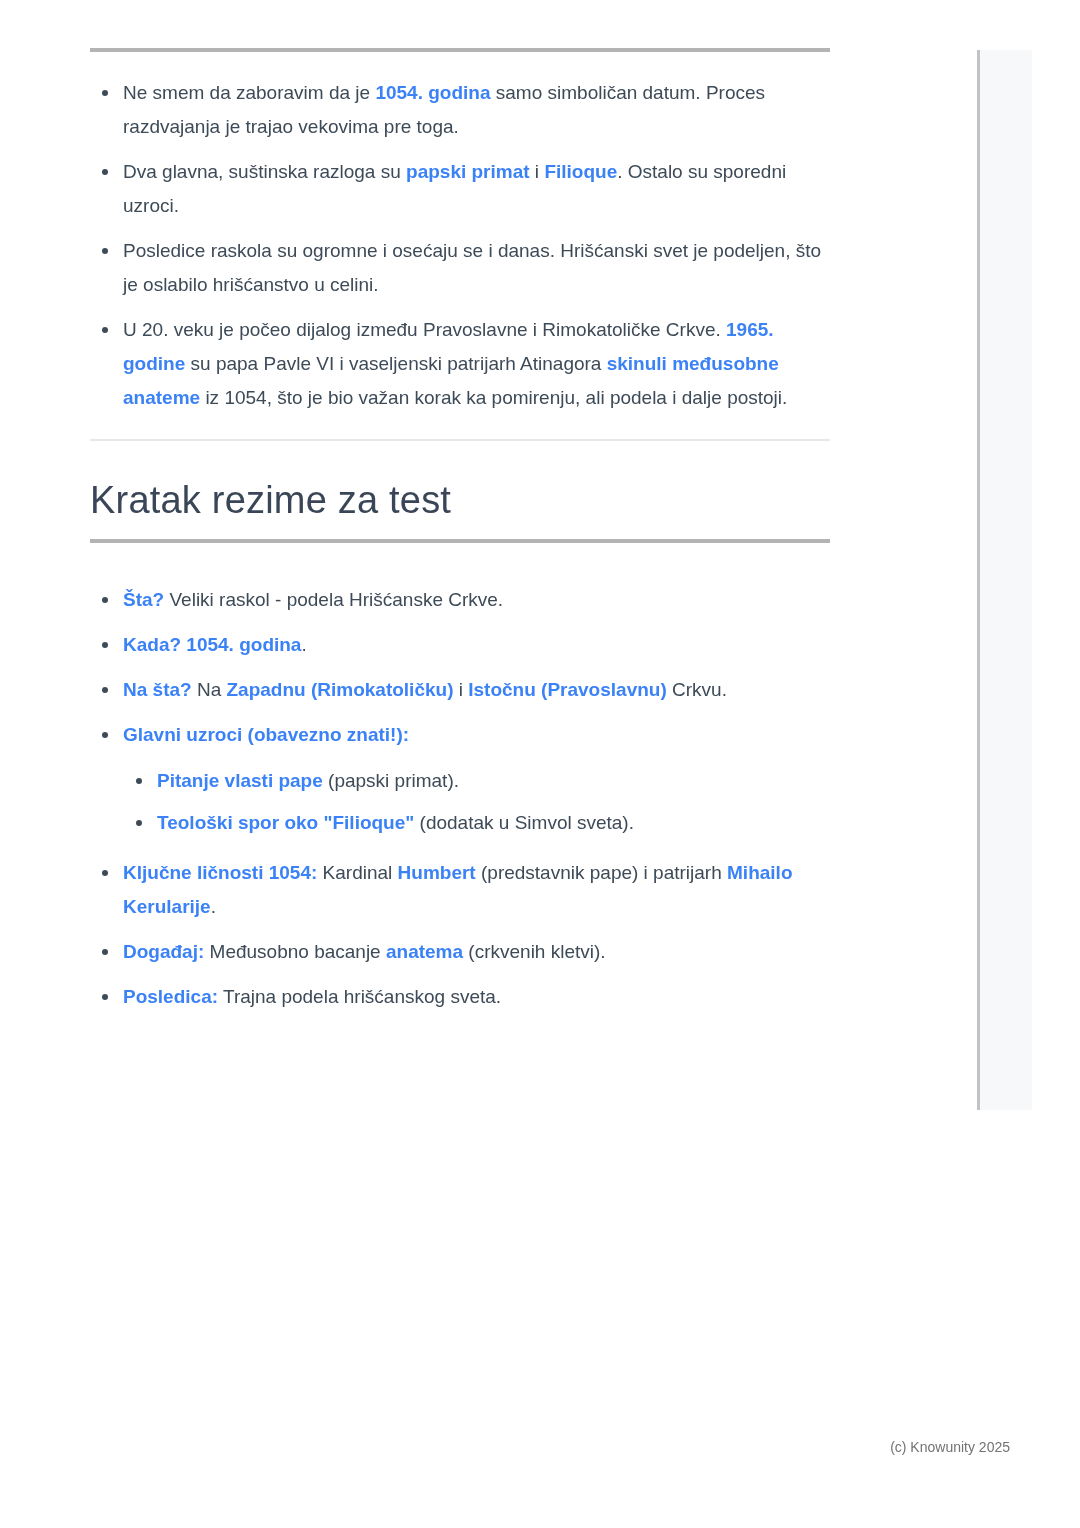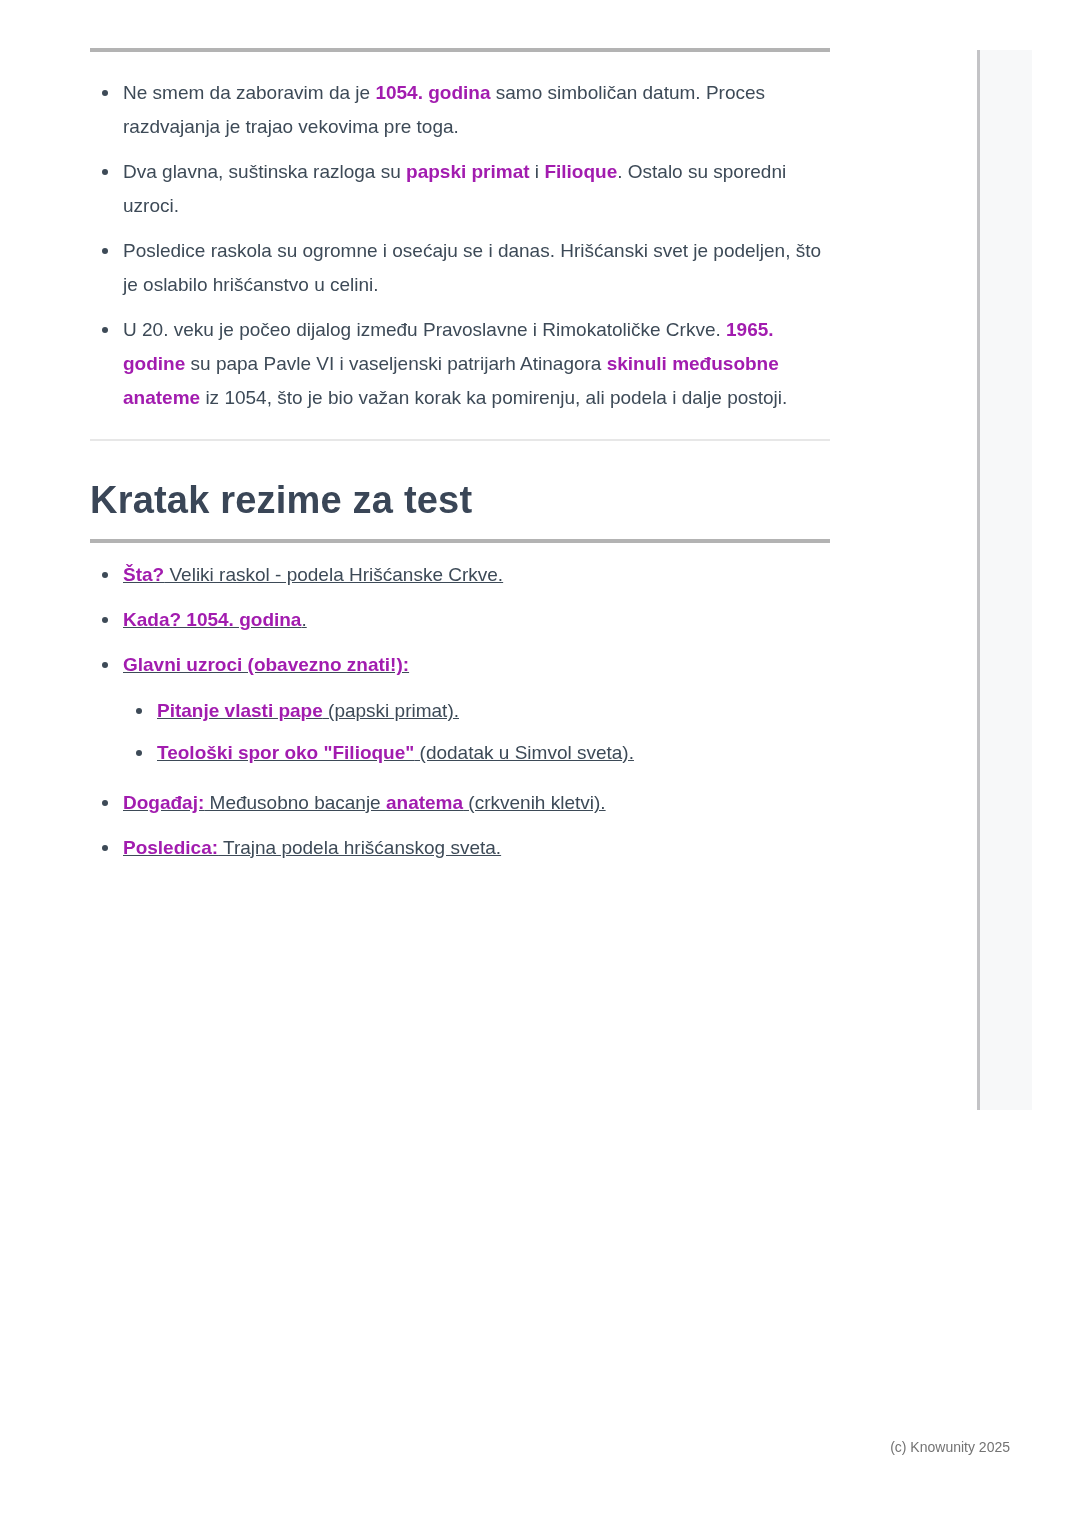--- a/index.html
+++ b/index.html
@@ -67,35 +67,34 @@
   .sub-list > li::before {
     content: "";
     position: absolute;
     left: -21px;
     top: 14px;
     width: 6px;
     height: 6px;
     border-radius: 50%;
     background: #3d4a57;
   }
-  strong { font-weight: 700; color: #a21caf; }
+  strong { font-weight: 700; color: #3b82f6; }
   h1.section-heading {
     margin: 36px 0 0 0;
     font-size: 38px;
     line-height: 46px;
-    font-weight: 700;
+    font-weight: 400;
     letter-spacing: 0.2px;
     color: #3a4657;
   }
   .heading-underline {
     margin-top: 16px;
   }
   .summary-list {
-    margin-top: 15px;
-    text-decoration: underline;
+    margin-top: 40px;
   }
   .side-panel {
     position: absolute;
     left: 977px;
     top: 50px;
     width: 55px;
     height: 1060px;
     background: #f7f8f9;
     border-left: 3px solid #c3c3c6;
     box-sizing: border-box;
@@ -120,23 +119,25 @@
         <li><span>Dva glavna, suštinska razloga su </span><strong>papski primat</strong><span> i </span><strong>Filioque</strong><span>. Ostalo su sporedni uzroci.</span></li>
         <li><span>Posledice raskola su ogromne i osećaju se i danas. Hrišćanski svet je podeljen, što je oslabilo hrišćanstvo u celini.</span></li>
         <li><span>U 20. veku je počeo dijalog između Pravoslavne i Rimokatoličke Crkve. </span><strong>1965. godine</strong><span> su papa Pavle VI i vaseljenski patrijarh Atinagora </span><strong>skinuli međusobne anateme</strong><span> iz 1054, što je bio važan korak ka pomirenju, ali podela i dalje postoji.</span></li>
       </ul>
     <hr class="rule-thin">
     <h1 class="section-heading">Kratak rezime za test</h1>
     <hr class="rule-thick heading-underline">
     <ul class="bullet-list summary-list" id="summary-list">
         <li><strong>Šta?</strong><span> Veliki raskol - podela Hrišćanske Crkve.</span></li>
         <li><strong>Kada? 1054. godina</strong><span>.</span></li>
+        <li><strong>Na šta?</strong><span> Na </span><strong>Zapadnu (Rimokatoličku)</strong><span> i </span><strong>Istočnu (Pravoslavnu)</strong><span> Crkvu.</span></li>
         <li><strong>Glavni uzroci (obavezno znati!):</strong><ul class="sub-list">
             <li><strong>Pitanje vlasti pape</strong><span> (papski primat).</span></li>
             <li><strong>Teološki spor oko "Filioque"</strong><span> (dodatak u Simvol sveta).</span></li>
           </ul></li>
+        <li><strong>Ključne ličnosti 1054:</strong><span> Kardinal </span><strong>Humbert</strong><span> (predstavnik pape) i patrijarh </span><strong>Mihailo Kerularije</strong><span>.</span></li>
         <li><strong>Događaj:</strong><span> Međusobno bacanje </span><strong>anatema</strong><span> (crkvenih kletvi).</span></li>
         <li><strong>Posledica:</strong><span> Trajna podela hrišćanskog sveta.</span></li>
       </ul>
   </div>
   <div class="side-panel"></div>
   <div class="copyright">(c) Knowunity 2025</div>
 </div>
 
 </body></html>

